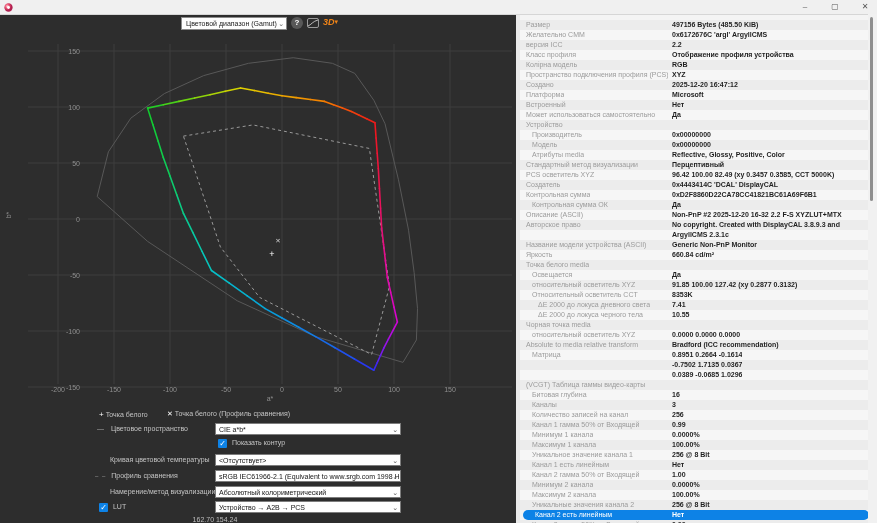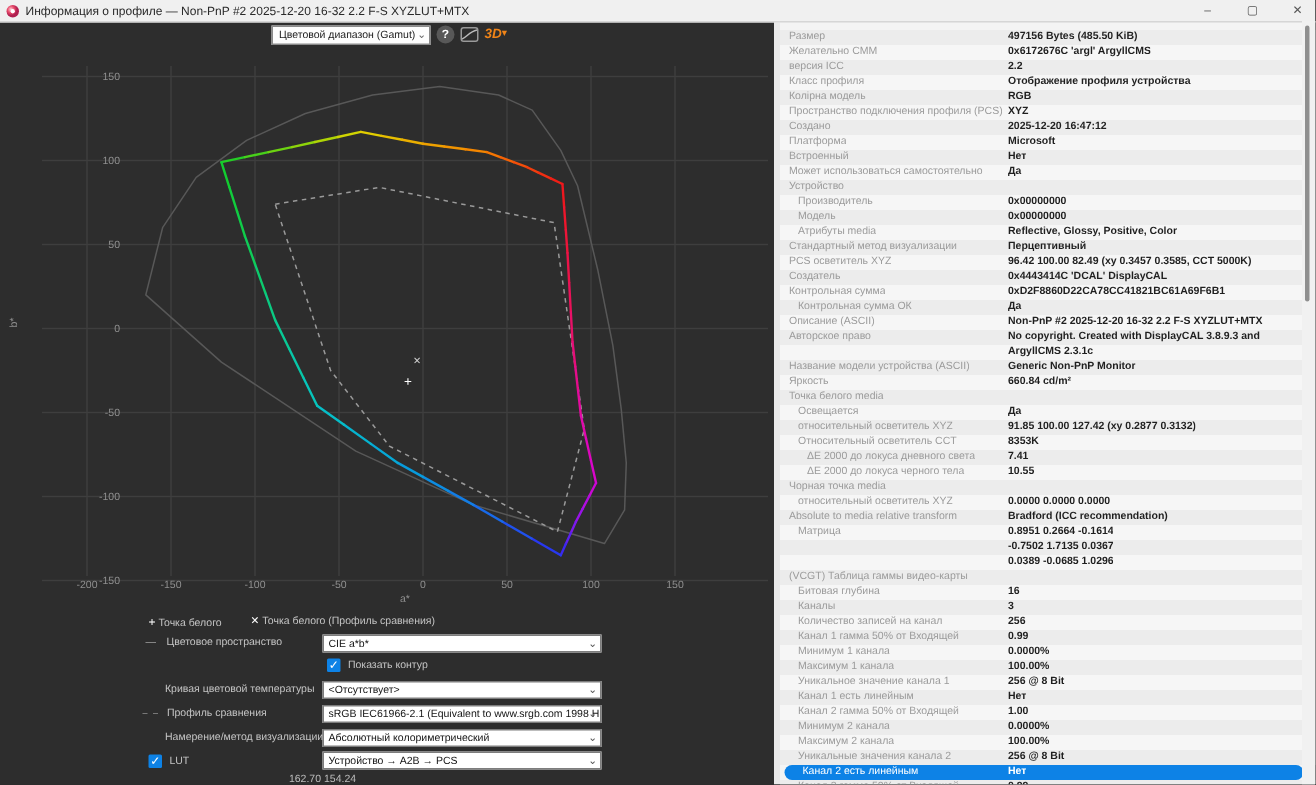--- a/index.html
+++ b/index.html
@@ -60,21 +60,20 @@
     <defs>
         <radialGradient id="ic" cx="35%" cy="35%">
           <stop offset="0%" stop-color="#ffd0d8"></stop>
           <stop offset="55%" stop-color="#e84a6a"></stop>
           <stop offset="100%" stop-color="#b02050"></stop>
         </radialGradient>
       </defs>
     <circle cx="5" cy="5" r="4.6" fill="url(#ic)"></circle>
       <circle cx="5" cy="5" r="1.6" fill="#ffffff"></circle>
   </svg>
-  <span class="title-text">Информация о профиле — Non-PnP #2 2025-12-20 16-32 2.2 F-S XYZLUT+MTX</span>
   <div class="winbtns">
     <span class="winbtn">–</span>
     <span class="winbtn">▢</span>
     <span class="winbtn">✕</span>
   </div>
 </div>
 
 <div class="toolbar">
   <div class="tb-select">
     <span>Цветовой диапазон (Gamut)</span>

